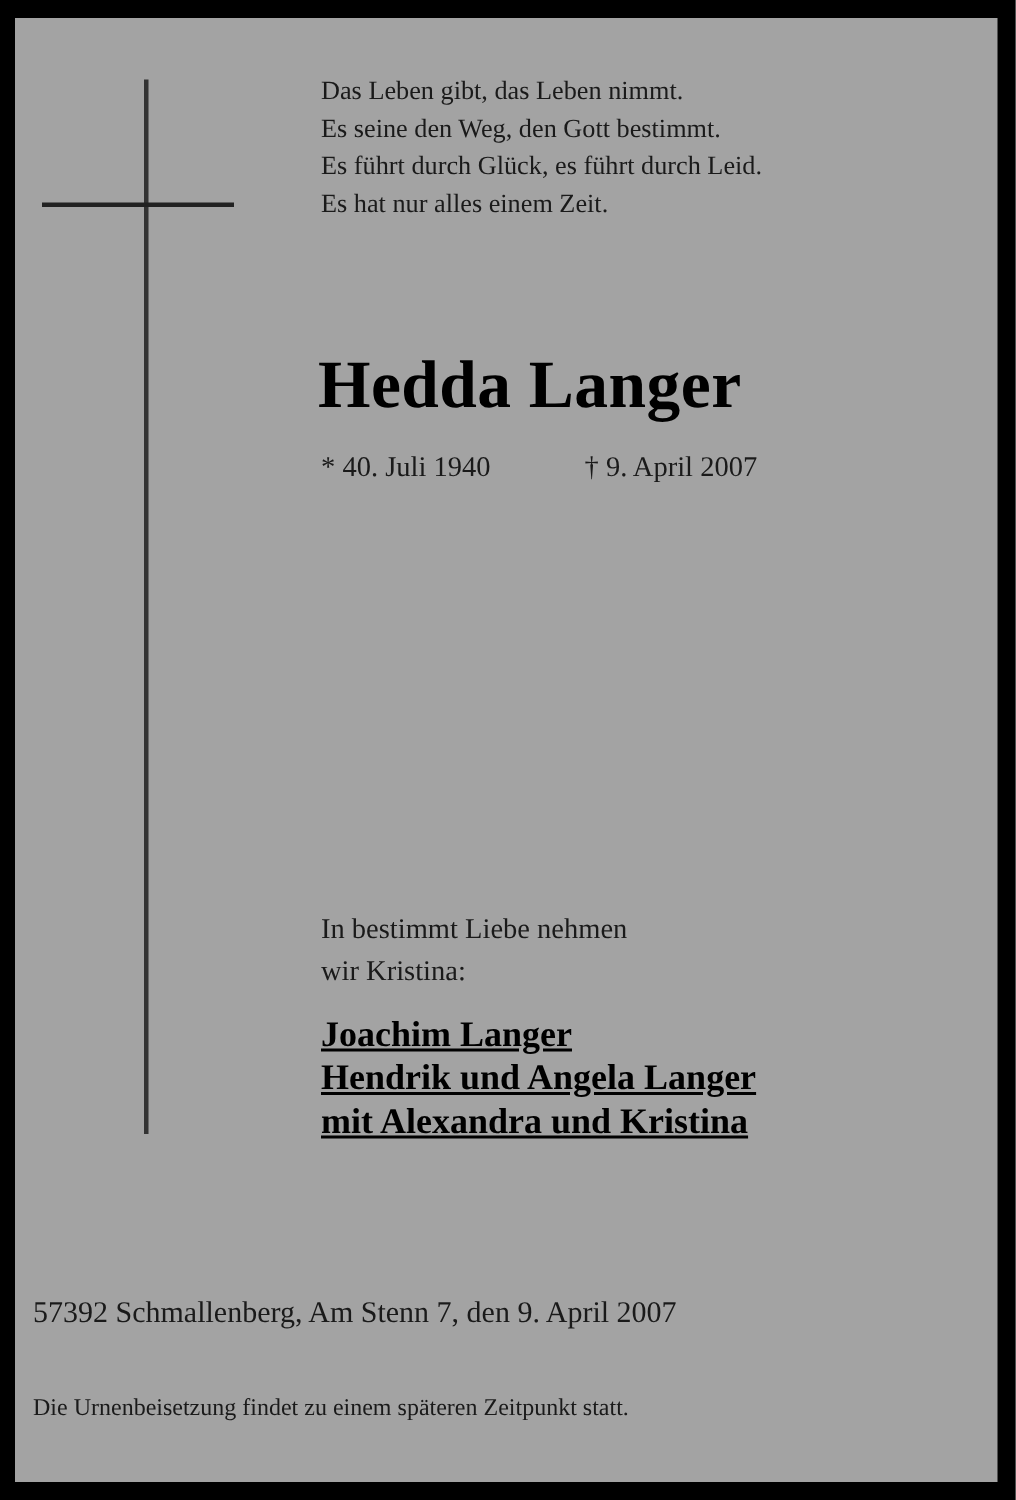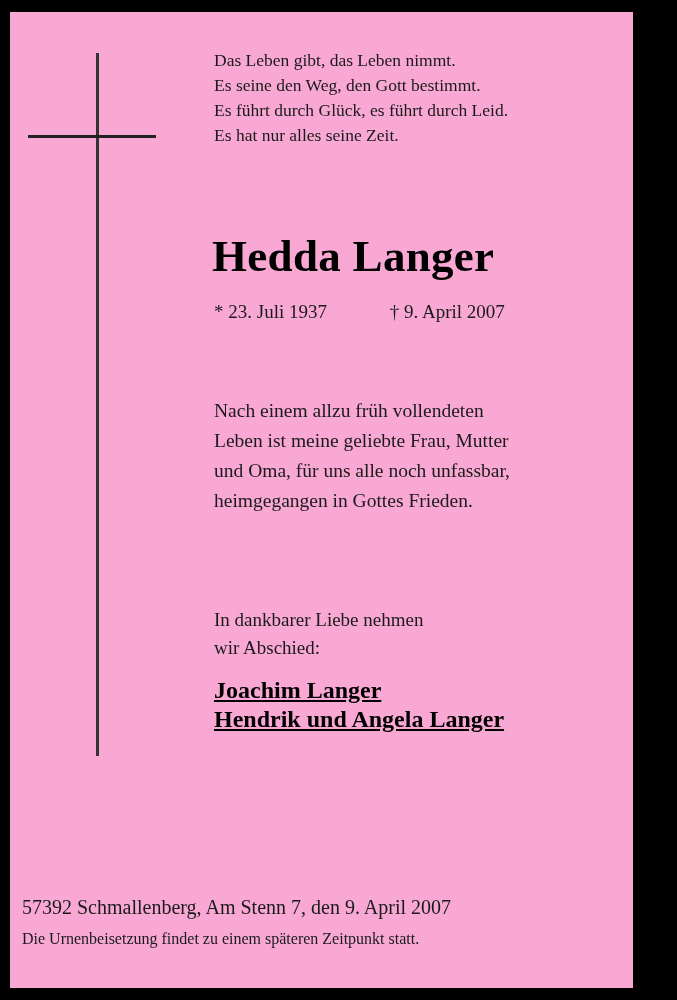--- a/index.html
+++ b/index.html
@@ -4,69 +4,64 @@
   <style>
     html, body { margin: 0; padding: 0; }
     body {
       width: 677px; height: 1000px; background: #000;
       position: relative; overflow: hidden;
       font-family: "Liberation Serif", "DejaVu Serif", serif;
       color: #1a1a1a;
     }
     .card {
       position: absolute; left: 10px; top: 12px;
-      width: 582px; height: 976px; background: #f9a8d4; padding-left: 41px;
+      width: 655px; height: 976px; background: #a3a3a3;
     }
     .cross-v { position: absolute; left: 86px; top: 41px; width: 3px; height: 703px; background: #333; }
     .cross-h { position: absolute; left: 18px; top: 123px; width: 128px; height: 3px; background: #222; }
     .abs { position: absolute; }
     .poem { left: 204px; top: 36px; font-size: 17.5px; line-height: 25px; }
     .name { left: 202px; top: 212px; font-size: 45px; font-weight: bold; line-height: 64px; color: #000; letter-spacing: 0.3px; }
     .dates { left: 204px; top: 288px; font-size: 19px; line-height: 24px; }
     .dates span.d2 { margin-left: 58px; }
     .msg { left: 204px; top: 384px; font-size: 19.5px; line-height: 30px; }
     .farewell { left: 204px; top: 594px; font-size: 19px; line-height: 28px; }
     .family { left: 204px; top: 664px; font-size: 24px; line-height: 29px; font-weight: bold; color: #000; text-decoration: underline; }
-    .address { left: 12px; top: 850px; font-size: 20px; line-height: 26px; margin-top: 32px; }
+    .address { left: 12px; top: 850px; font-size: 20px; line-height: 26px; }
     .note { left: 12px; top: 916px; font-size: 16px; line-height: 22px; }
     .line { display: block; white-space: nowrap; }
   </style>
 </head>
 <body>
 
 <div class="card">
   <div class="cross-v"></div>
   <div class="cross-h"></div>
 
   <div class="abs poem">
     <span class="line">Das Leben gibt, das Leben nimmt.</span>
     <span class="line">Es seine den Weg, den Gott bestimmt.</span>
     <span class="line">Es führt durch Glück, es führt durch Leid.</span>
-    <span class="line">Es hat nur alles seine Zeit.</span>
+    <span class="line">Es hat nur alles einem Zeit.</span>
   </div>
 
   <div class="abs name">Hedda Langer</div>
 
   <div class="abs dates">
-    <span class="d1">* 23. Juli 1937</span>
+    <span class="d1">* 40. Juli 1940</span>
     <span class="d2">† 9. April 2007</span>
   </div>
 
-  <div class="abs msg">
-    <span class="line">Nach einem allzu früh vollendeten</span>
-    <span class="line">Leben ist meine geliebte Frau, Mutter</span>
-    <span class="line">und Oma, für uns alle noch unfassbar,</span>
-    <span class="line">heimgegangen in Gottes Frieden.</span>
-  </div>
 
   <div class="abs farewell">
-    <span class="line">In dankbarer Liebe nehmen</span>
-    <span class="line">wir Abschied:</span>
+    <span class="line">In bestimmt Liebe nehmen</span>
+    <span class="line">wir Kristina:</span>
   </div>
 
   <div class="abs family">
     <span class="line">Joachim Langer</span>
     <span class="line">Hendrik und Angela Langer</span>
+    <span class="line">mit Alexandra und Kristina</span>
   </div>
 
   <div class="abs address">57392 Schmallenberg, Am Stenn 7, den 9. April 2007</div>
   <div class="abs note">Die Urnenbeisetzung findet zu einem späteren Zeitpunkt statt.</div>
 </div>
 
 </body></html>

